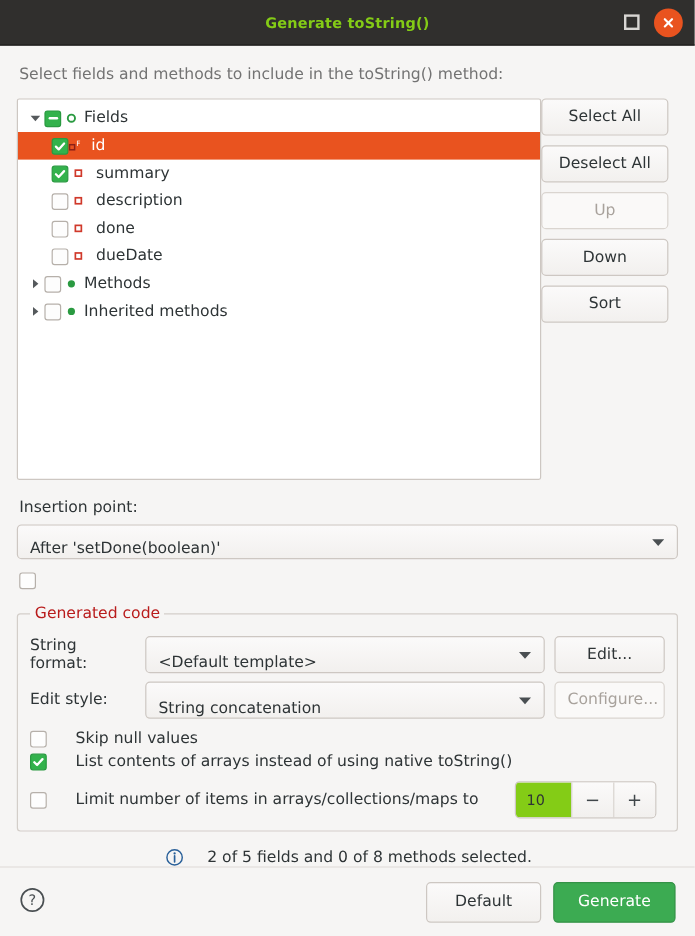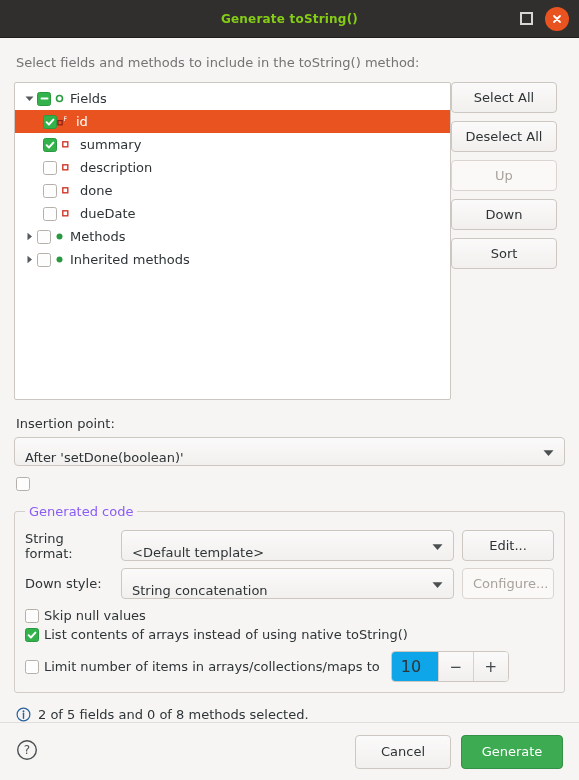--- a/index.html
+++ b/index.html
@@ -223,84 +223,85 @@
   fieldset.group {
     margin: 13px 0 0 0;
     padding: 4px 10px 10px 10px;
     border: 1px solid #d3cec9;
     border-radius: 3px;
     background: transparent;
   }
   fieldset.group > legend {
     padding: 0 4px;
     font-size: 13px;
-    color: #8b5cf6;
+    color: #b91c1c;
   }
   .form-row {
     display: flex;
     align-items: center;
     gap: 8px;
     margin-top: 7px;
   }
   .form-row .lbl {
     width: 88px;
     flex: 0 0 88px;
     font-size: 13px;
   }
   .form-row .combo { flex: 1 1 auto; }
   .form-row .btn.trail { width: 92px; flex: 0 0 92px; }
 
   .opt-line {
     display: flex;
     align-items: center;
-    gap: 5px;
+    gap: 24px;
     margin-top: 9px;
     font-size: 13px;
   }
   .opt-line.tight { margin-top: 4px; }
 
   .spinner {
     display: inline-flex;
     align-items: stretch;
     border: 1px solid #cdc7c2;
     border-radius: 4px;
     overflow: hidden;
     height: 29px;
     margin-left: 6px;
     background: #ffffff;
   }
   .spinner .sval {
     width: 46px;
     display: flex;
     align-items: center;
     padding-left: 9px;
-    background: #0ea5e9;
-    font-size: 16px;
+    background: #84cc16;
+    font-size: 12px;
     box-sizing: border-box;
   }
   .spinner .sbtn {
     width: 34px;
     display: flex;
     align-items: center;
     justify-content: center;
     background: linear-gradient(#fbfafa, #f2f0ee);
     border-left: 1px solid #d6d1cc;
     cursor: pointer;
     font-size: 15px;
     color: #40464a;
     user-select: none;
   }
 
   
   .statusbar {
     display: flex;
     align-items: center;
-    gap: 7px;
+    gap: 20px;
     margin: 14px 0 0 2px;
     font-size: 13px;
+    justify-content: center;
   }
   .statusbar svg { display:block; }
 
   .footer {
     flex: 0 0 auto;
     height: 58px;
     display: flex;
     align-items: center;
     padding: 0 16px;
     box-sizing: border-box;
@@ -492,21 +493,21 @@
           <span class="arrow">
             <svg width="11" height="7" viewBox="0 0 11 7">
                 <path d="M0.5 0.8 L10.5 0.8 L5.5 6.4 Z" fill="#4a4f52"></path>
               </svg>
           </span>
         </div>
         <button class="btn trail">Edit...</button>
       </div>
 
       <div class="form-row">
-        <span class="lbl">Down style:</span>
+        <span class="lbl">Edit style:</span>
         <div class="combo">
           <span>String concatenation</span>
           <span class="arrow">
             <svg width="11" height="7" viewBox="0 0 11 7">
                 <path d="M0.5 0.8 L10.5 0.8 L5.5 6.4 Z" fill="#4a4f52"></path>
               </svg>
           </span>
         </div>
         <button class="btn trail disabled">Configure...</button>
       </div>
@@ -550,17 +551,17 @@
   </div>
 
   <div class="footer">
     <span class="help-icon">
       <svg width="22" height="22" viewBox="0 0 22 22">
         <circle cx="11" cy="11" r="9.3" fill="none" stroke="#4a4f52" stroke-width="1.4"></circle>
         <text x="11" y="15.4" text-anchor="middle" font-family="DejaVu Sans, sans-serif" font-size="12" fill="#4a4f52">?</text>
       </svg>
     </span>
     <span class="footer-spacer"></span>
-    <button class="btn cancel">Cancel</button>
+    <button class="btn cancel">Default</button>
     <button class="btn primary">Generate</button>
   </div>
 
 </div>
 
 </body></html>

